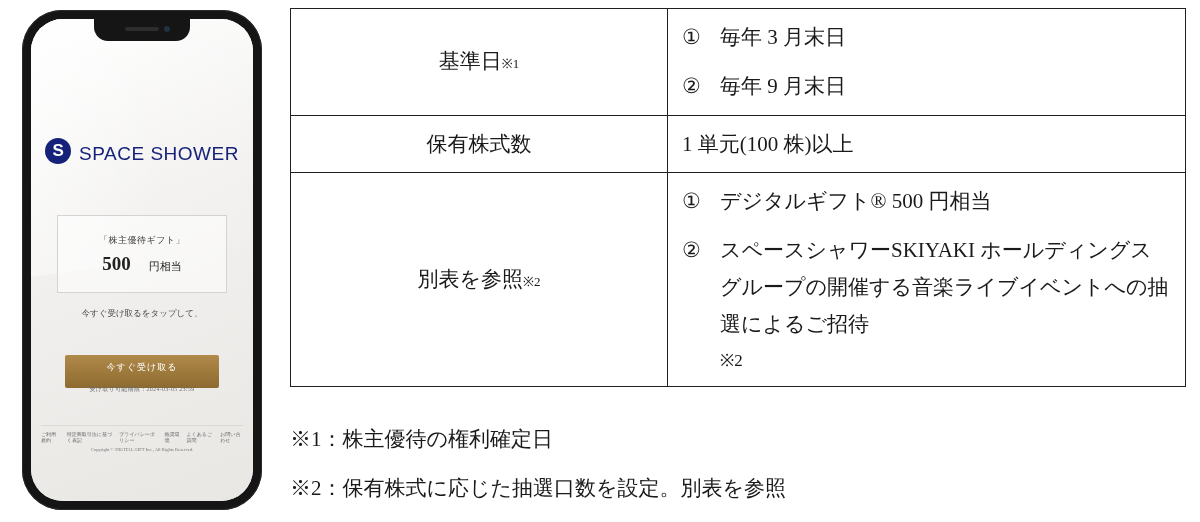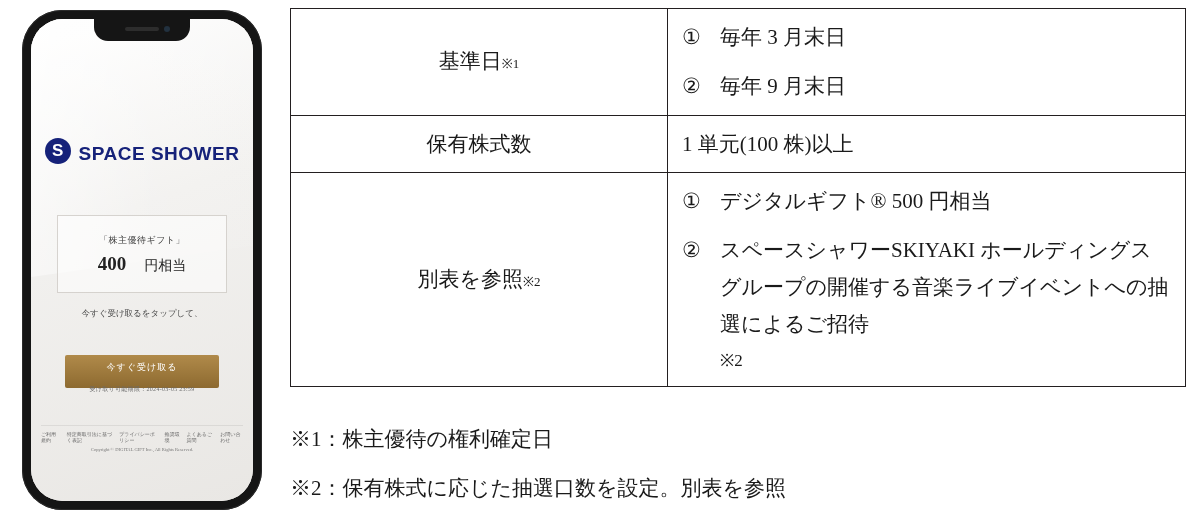--- a/index.html
+++ b/index.html
@@ -111,21 +111,21 @@
     background: #16227a;
     color: #ffffff;
     font-family: "Liberation Sans", sans-serif;
     font-weight: bold;
     font-size: 17px;
     line-height: 26px;
     text-align: center;
   }
   .brand-text {
     font-family: "Liberation Sans", sans-serif;
-    font-weight: bold;
+    font-weight: normal;
     font-size: 19px;
     letter-spacing: 0.5px;
     color: #16227a;
     margin-top: 6px;
   }
   .gift-card {
     position: absolute;
     left: 26px;
     right: 26px;
     top: 196px;
@@ -142,21 +142,21 @@
     font-size: 9px;
     color: #3a3a3a;
     letter-spacing: 0.5px;
   }
   .gift-amount {
     font-size: 19px;
     color: #222;
     font-weight: bold;
   }
   .gift-amount .unit {
-    font-size: 14px;
+    font-size: 11px;
     font-weight: normal;
     margin-left: 18px;
   }
   .instruction {
     position: absolute;
     left: 16px;
     right: 16px;
     top: 288px;
     text-align: center;
     font-size: 8.5px;
@@ -291,21 +291,21 @@
         </div>
 
         <div class="brand-row">
           <div class="brand-mark">S</div>
           <div class="brand-text">SPACE SHOWER</div>
         </div>
 
         <div class="gift-card">
           <div class="gift-title">「株主優待ギフト」</div>
           <div class="gift-amount">
-            <span>400</span><span class="unit">円相当</span>
+            <span>500</span><span class="unit">円相当</span>
           </div>
         </div>
 
         <div class="instruction">
           <div>今すぐ受け取るをタップして、</div>
         </div>
 
         <div class="cta">今すぐ受け取る</div>
 
         <div class="expiry">受け取り可能期限：2024-03-05 23:59</div>

